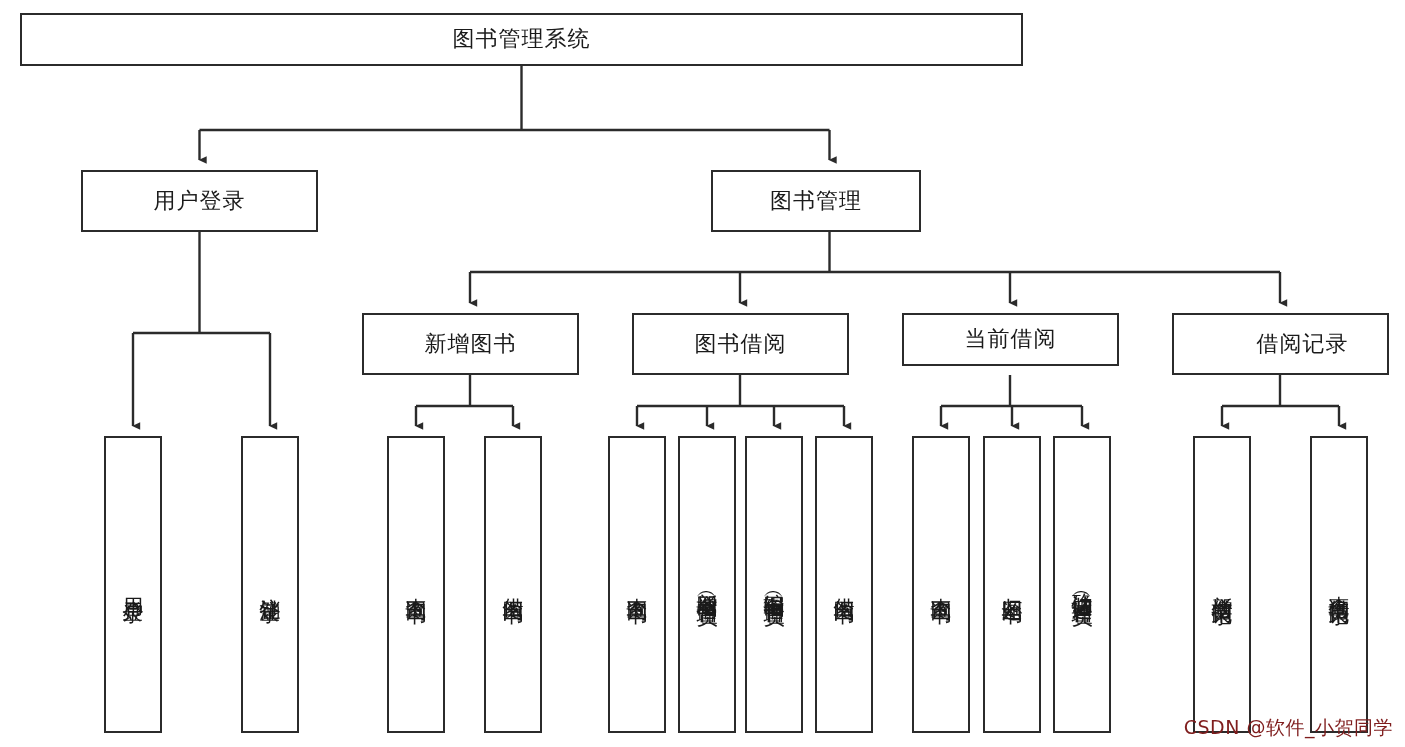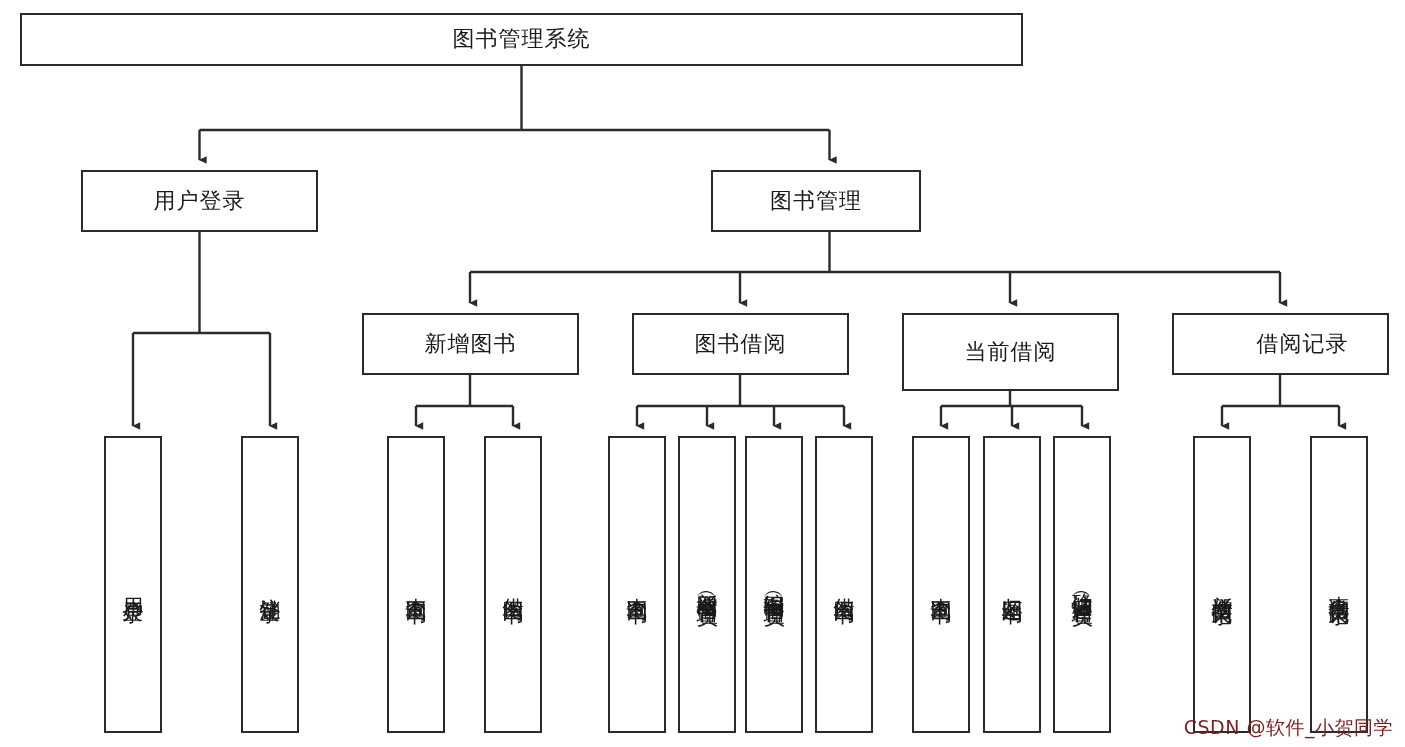--- a/index.html
+++ b/index.html
@@ -148,21 +148,21 @@
   <div class="node h" style="left:711px; top:170px; width:210px; height:62px;text-align:right;">
     <span>图书管理</span>
   </div>
 
   <div class="node h" style="left:362px; top:313px; width:217px; height:62px;">
     <span>新增图书</span>
   </div>
   <div class="node h" style="left:632px; top:313px; width:217px; height:62px;">
     <span>图书借阅</span>
   </div>
-  <div class="node h" style="left:902px; top:313px; width:217px; height:78px;">
+  <div class="node h" style="left:902px; top:313px; width:217px; height:53px;">
     <span>当前借阅</span>
   </div>
   <div class="node h" style="left:1172px; top:313px; width:217px; height:62px;padding-left:44px;">
     <span>借阅记录</span>
   </div>
 
   <div class="node leaf" style="left:104px; top:436px; width:58px; height:297px;">
     <span class="leaf-label">用户登录</span>
   </div>
   <div class="node leaf" style="left:241px; top:436px; width:58px; height:297px;">

